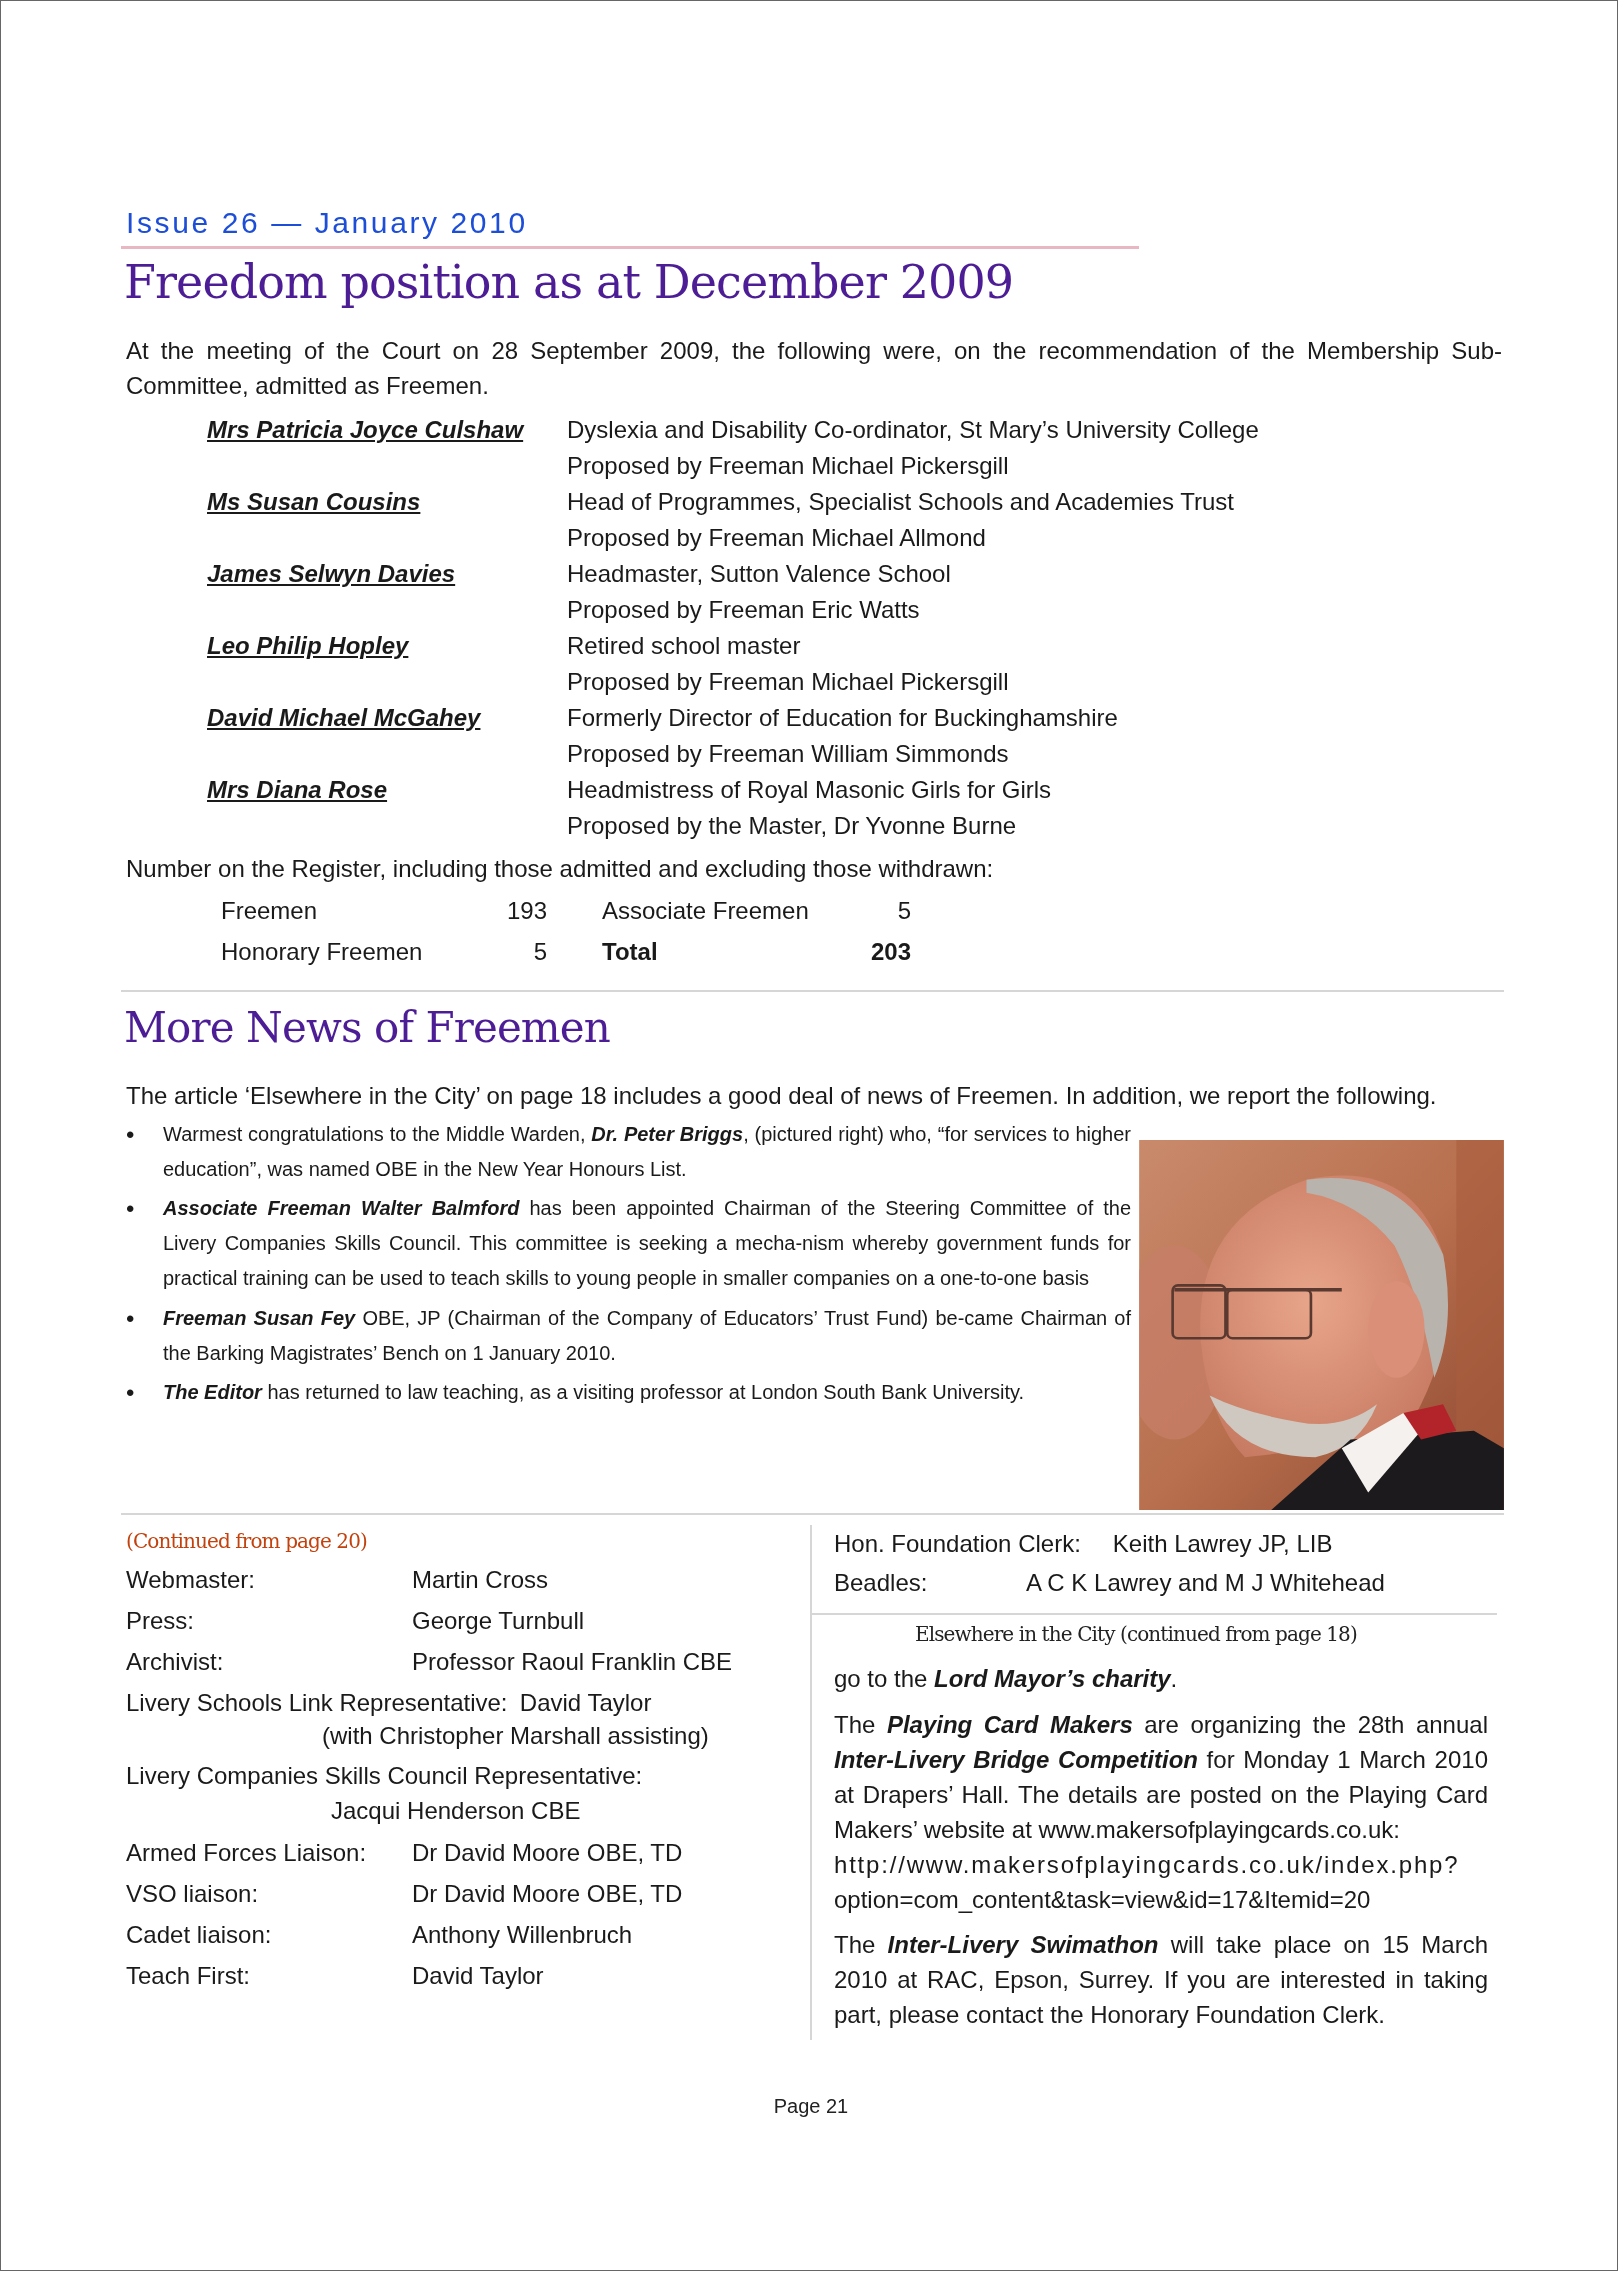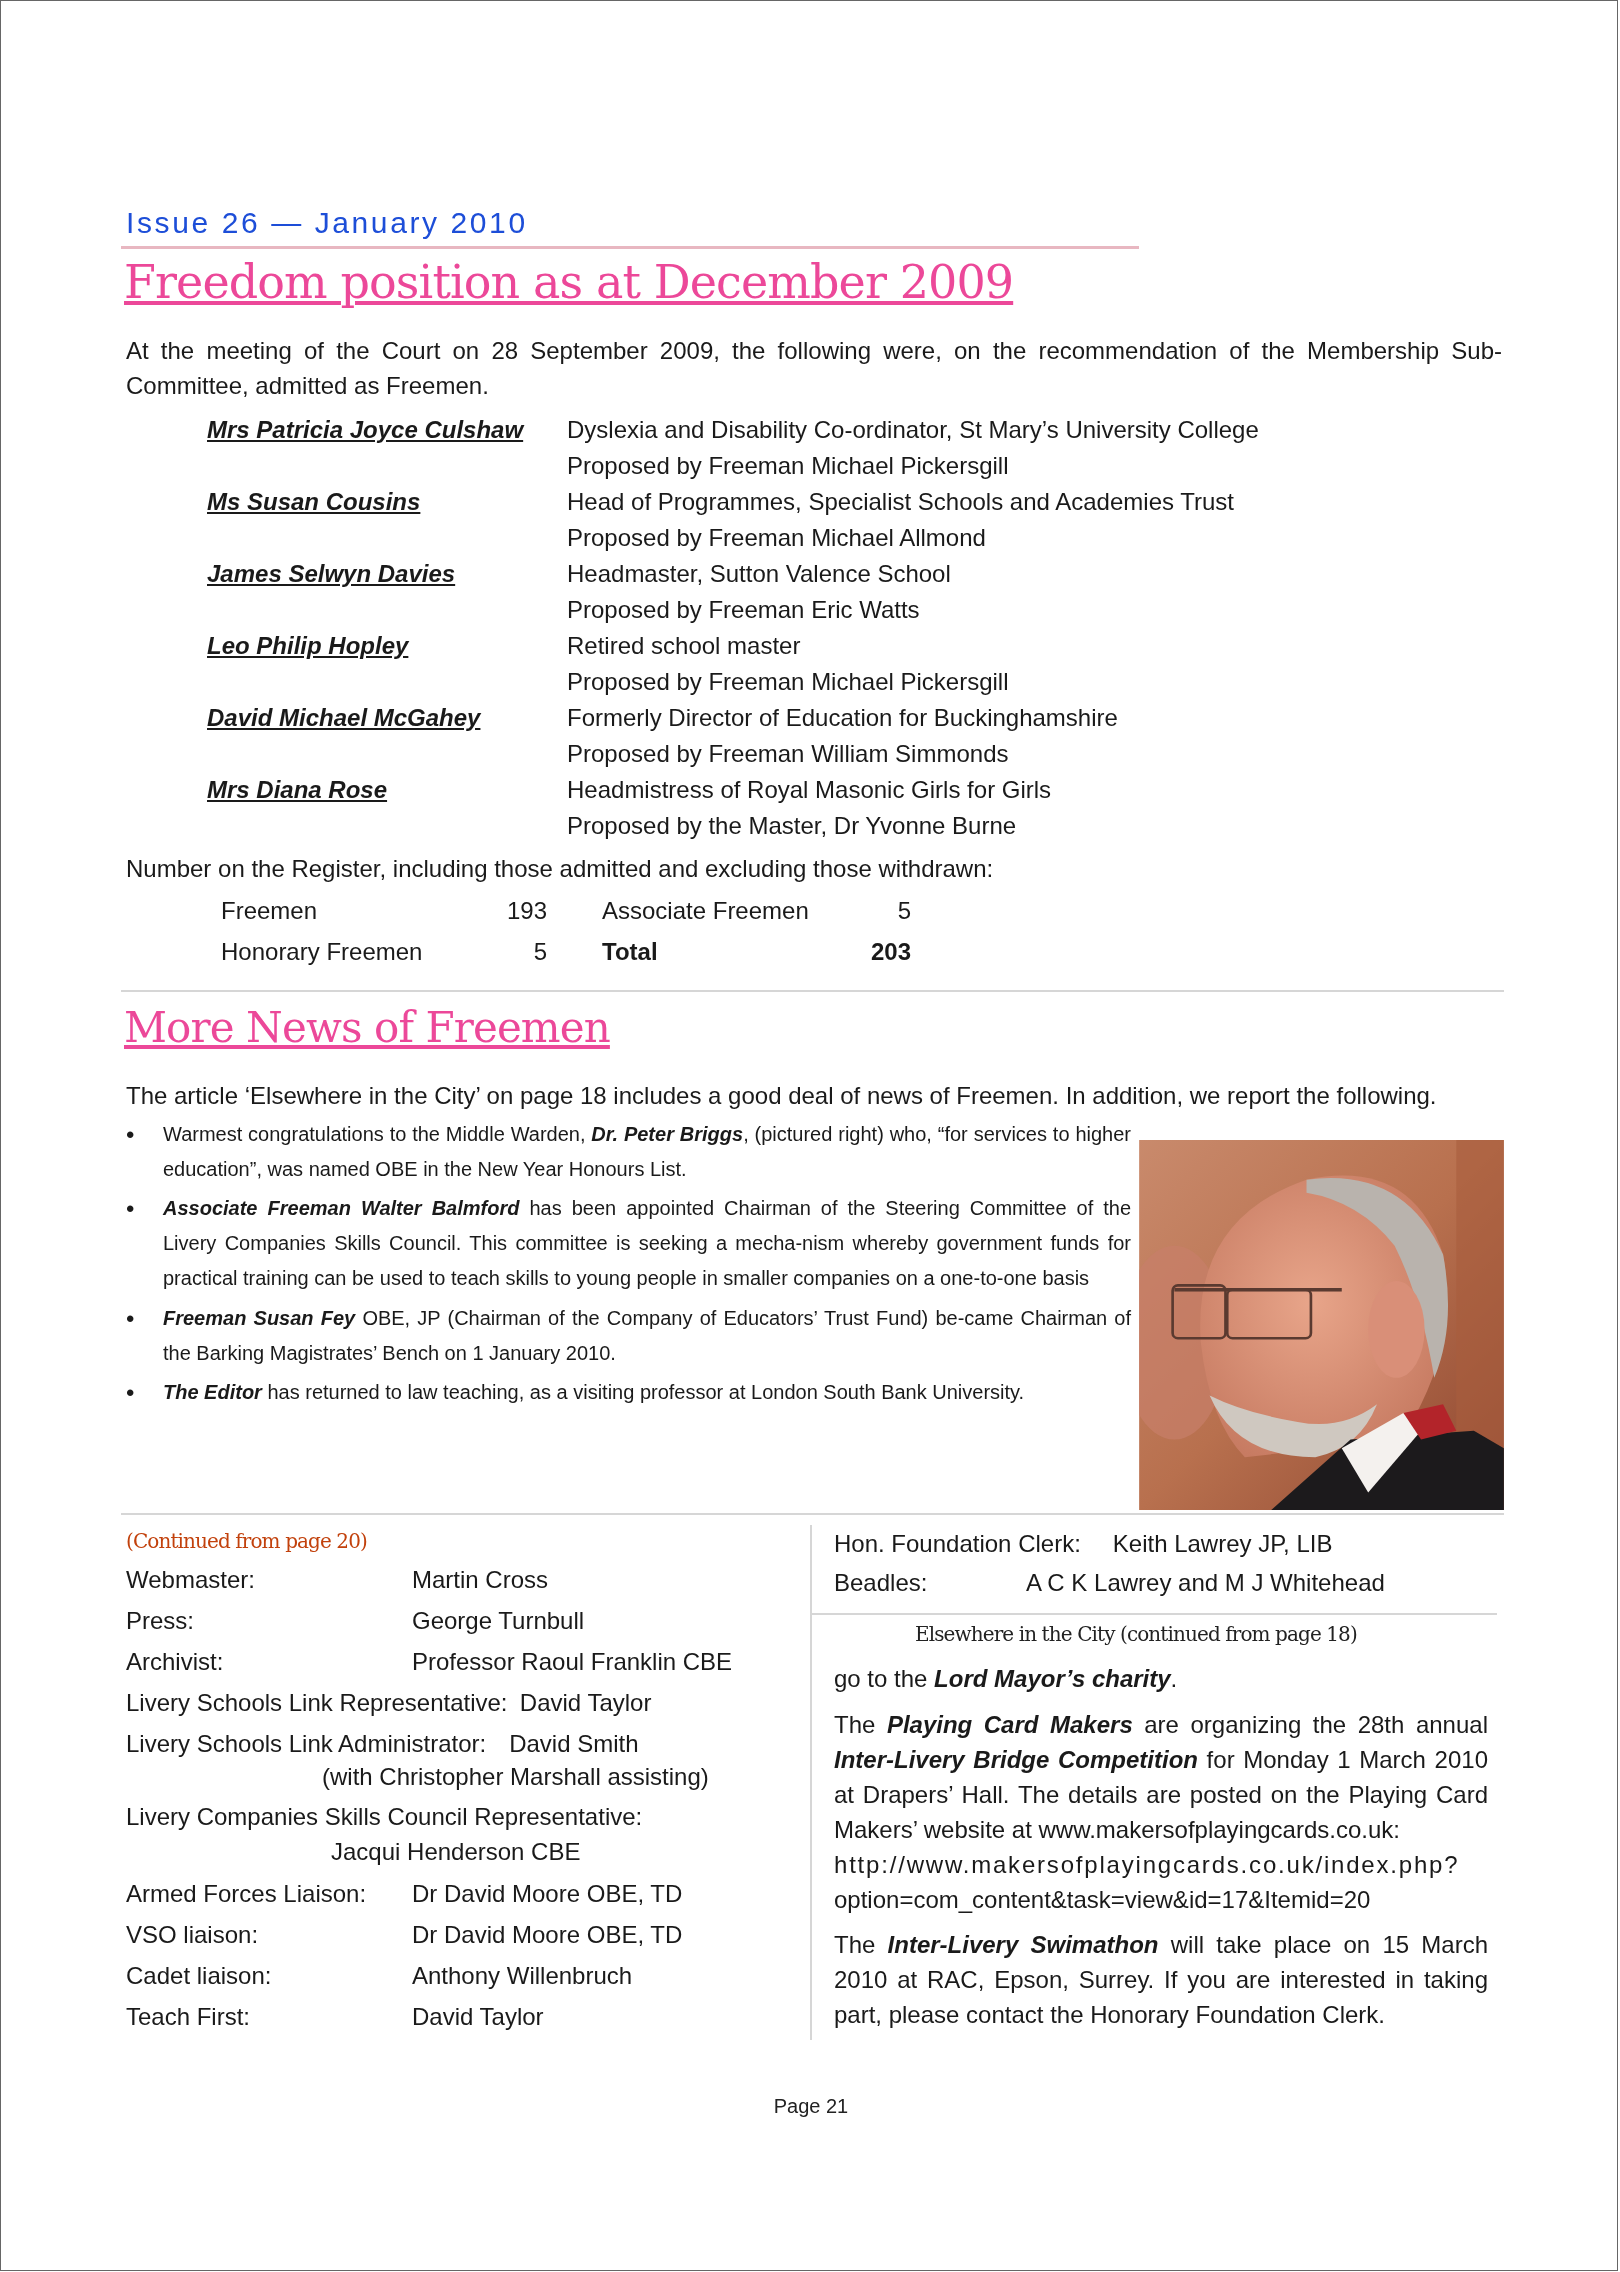--- a/index.html
+++ b/index.html
@@ -1,21 +1,21 @@
 <!DOCTYPE html>
 <html style="font-size:14px"><head>
 <meta charset="utf-8">
 <style>
   html, body { margin: 0; padding: 0; background: #ffffff; }
   body { width: 1620px; height: 2273px; position: relative; overflow: hidden;
          font-family: "Liberation Sans", sans-serif; color: #1a1a1a; }
   .page { position: absolute; left: 0; top: 0; width: 1616px; height: 2269px;
           border: 1.8px solid #666666; background: #fff; }
   .abs { position: absolute; }
-  .serif-title { font-family: "DejaVu Serif", serif; font-weight: normal; color: #ec4899; letter-spacing: -0.9px; text-decoration: underline; }
+  .serif-title { font-family: "DejaVu Serif", serif; font-weight: normal; color: #4c1d95; letter-spacing: -0.9px; }
   .body-text { font-size: 24px; line-height: 35px; }
   .issue { left: 125px; top: 205px; font-size: 30px; letter-spacing: 2.6px; color: #1d4ed8; }
   .issue-rule { left: 120px; top: 245px; width: 1018px; height: 2.6px; background: #e8b7c1; }
   .h1 { left: 123px; top: 254px; font-size: 46px; }
   .intro { left: 125px; top: 332px; width: 1376px; text-align: justify; }
   .freemen-list { left: 206px; top: 411px; width: 1146px; }
   .fm-row { display: flex; }
   .fm-name { width: 360px; font-weight: bold; font-style: italic; font-size: 24px; line-height: 36px; text-decoration: underline; }
   .fm-desc { font-size: 24px; line-height: 36px; }
   .register-intro { left: 125px; top: 850px; }
@@ -209,24 +209,20 @@
         <span>George Turnbull</span>
       </div>
     <div class="off-row">
         <span class="off-role">Archivist:</span>
         <span>Professor Raoul Franklin CBE</span>
       </div>
     <div class="off-row">
         <span class="off-role-wide">Livery Schools Link Representative:</span>
         <span>David Taylor</span>
       </div>
-    <div class="off-row">
-        <span class="off-role-wide" style="margin-right:23px">Livery Schools Link Administrator:</span>
-        <span>David Smith</span>
-      </div>
     <div class="off-indent" style="padding-left:196px; margin-top:-5.3px; margin-bottom:5.3px;">(with Christopher Marshall assisting)</div>
     <div class="off-indent">Livery Companies Skills Council Representative:</div>
     <div class="off-indent" style="padding-left:205px; margin-bottom:3.5px;">Jacqui Henderson CBE</div>
     <div class="off-row">
         <span class="off-role">Armed Forces Liaison:</span>
         <span>Dr David Moore OBE, TD</span>
       </div>
     <div class="off-row">
         <span class="off-role">VSO liaison:</span>
         <span>Dr David Moore OBE, TD</span>

